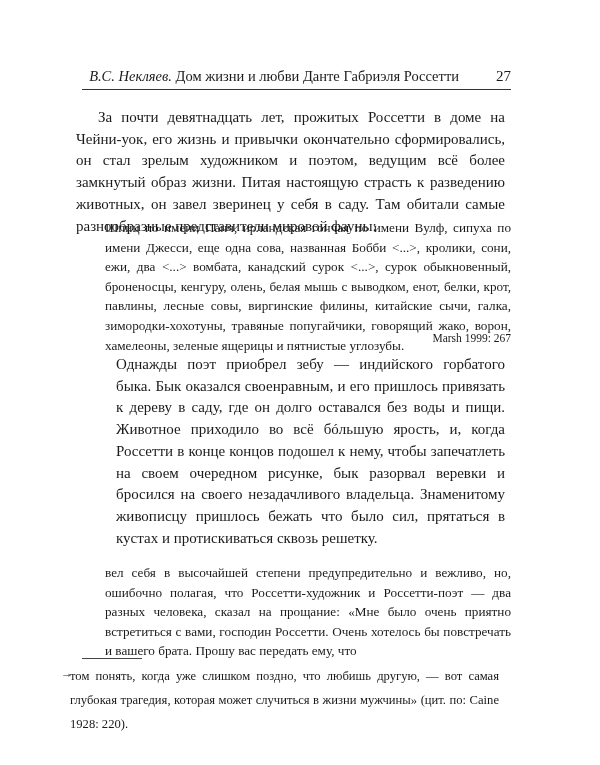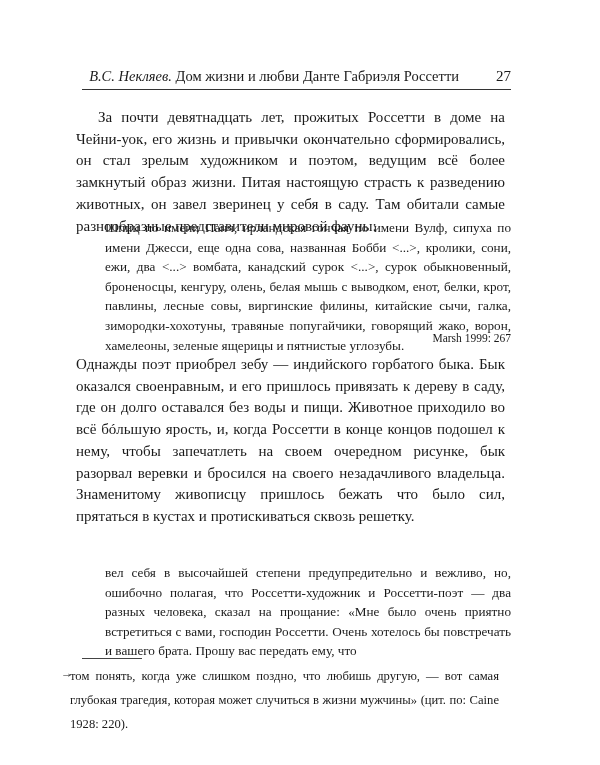--- a/index.html
+++ b/index.html
@@ -18,21 +18,21 @@
     .header-page { position: absolute; right: 0; top: 0; font-size: 15px; margin-left: 15px; }
     .header-rule {
       position: absolute; left: 82px; top: 89px; width: 429px; height: 0;
       border-top: 1.4px solid #333;
     }
     .body-text {
       position: absolute; left: 76px; width: 429px;
       font-size: 15px; line-height: 21.7px; text-align: justify;
     }
     .para { margin: 0; text-indent: 22px; }
-    .para.noindent { text-indent: 0; }
+    .para.noindent { text-indent: 0; margin-left: 40px; }
     .quote {
       position: absolute; left: 105px; width: 406px;
       font-size: 13.2px; line-height: 19.6px; text-align: justify;
     }
     .quote p { margin: 0; }
     .source {
       position: absolute; right: 89px; font-size: 11.5px; line-height: 14px;
       text-align: left;
     }
     .fn-rule {

